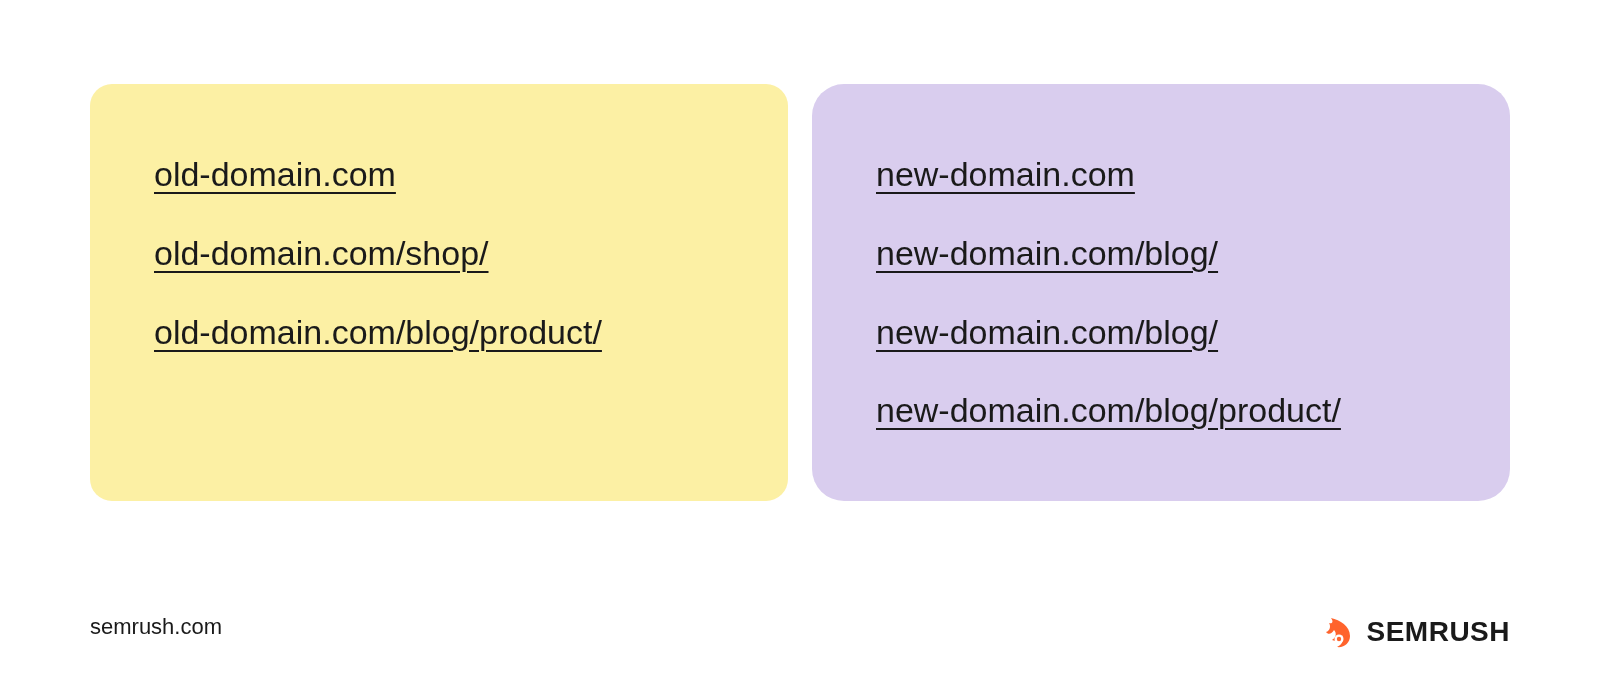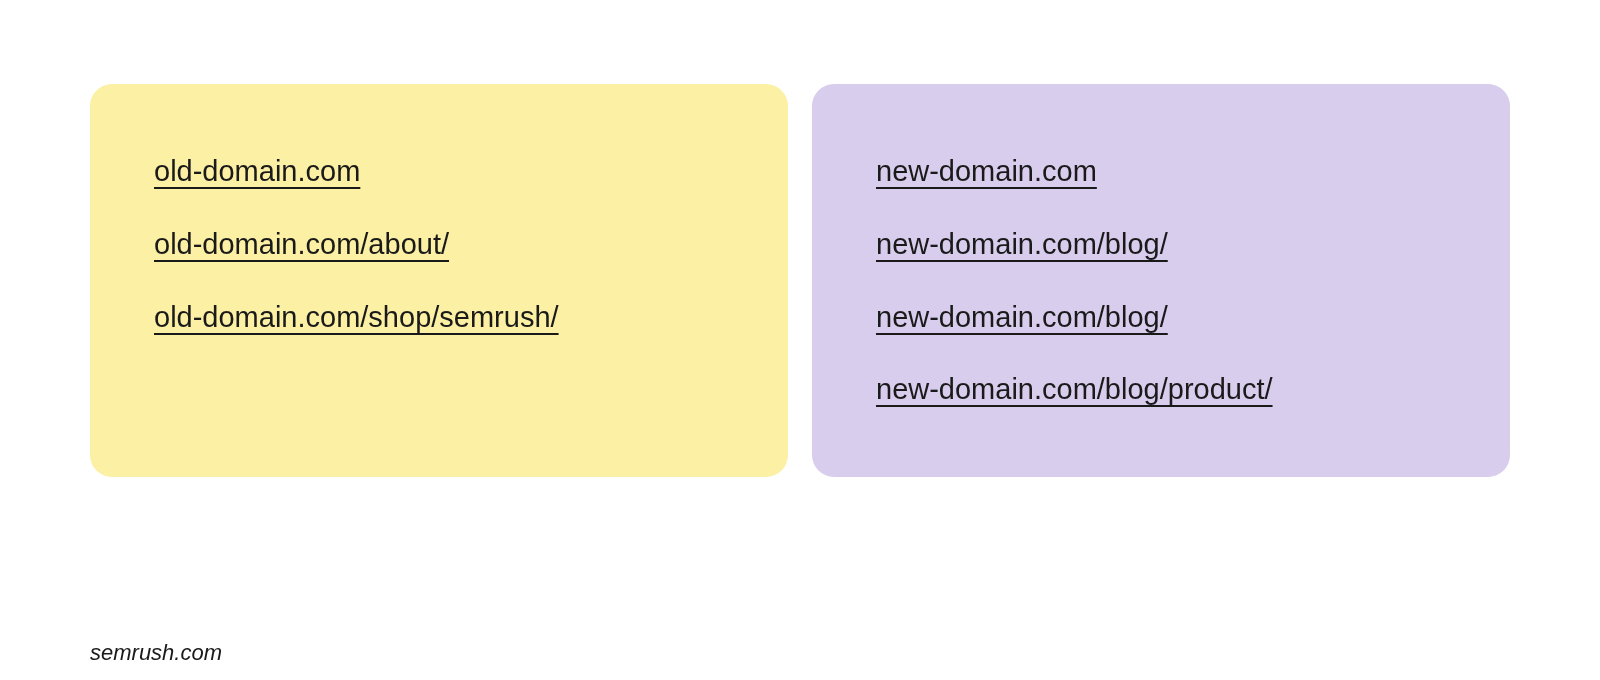--- a/index.html
+++ b/index.html
@@ -17,39 +17,38 @@
     }
     .panel {
       flex: 1;
       border-radius: 22px;
       padding: 70px 64px 70px 64px;
       display: flex;
       flex-direction: column;
       gap: 38px;
     }
     .panel-left { background: #fcf0a4; }
-    .panel-right { background: #d9cdee; }
+    .panel-right { background: #d9cdee; border-radius: 32px; }
     .url {
-      font-size: 29px;
+      font-size: 34px;
       color: #1a1a1a;
       text-decoration: underline;
       text-underline-offset: 6px;
       text-decoration-thickness: 1.5px;
       line-height: 1.2;
       width: fit-content;
     }
     .footer {
       position: absolute;
-      bottom: 14px;
+      bottom: 30px;
       left: 0;
       right: 0;
       display: flex;
       justify-content: space-between;
       padding: 0 90px;
-      font-style: italic;
     }
     .footer-text {
       font-size: 22px;
       color: #1a1a1a;
     }
     .logo {
       display: flex;
       align-items: center;
       gap: 8px;
     }
@@ -62,26 +61,36 @@
       letter-spacing: 0.5px;
       color: #1a1a1a;
     }
   </style>
 </head>
 <body>
 
 <div class="panels">
   <div class="panel panel-left">
     <span class="url">old-domain.com</span>
-    <span class="url">old-domain.com/about/</span>
-    <span class="url">old-domain.com/shop/semrush/</span>
+    <span class="url">old-domain.com/shop/</span>
+    <span class="url">old-domain.com/blog/product/</span>
   </div>
   <div class="panel panel-right">
     <span class="url">new-domain.com</span>
     <span class="url">new-domain.com/blog/</span>
     <span class="url">new-domain.com/blog/</span>
     <span class="url">new-domain.com/blog/product/</span>
   </div>
 </div>
 
 <div class="footer">
   <span class="footer-text">semrush.com</span>
+  <div class="logo">
+    <span>
+      <svg width="36" height="36" viewBox="0 0 36 36">
+        <path d="M9 4 C18 6 28 12 28 22 C28 29 22 34 15 33 C20 31 22 26 20 21 C18 26 14 28 10 26 C14 24 15 19 12 16 C10 20 6 21 4 18 C8 17 9 12 7 9 C10 10 12 8 9 4 Z" fill="#ff642d"></path>
+        <circle cx="17" cy="25" r="4.5" fill="#ffffff"></circle>
+        <circle cx="17" cy="25" r="2.2" fill="#ff642d"></circle>
+      </svg>
+    </span>
+    <span class="logo-text">SEMRUSH</span>
+  </div>
 </div>
 
 </body></html>

